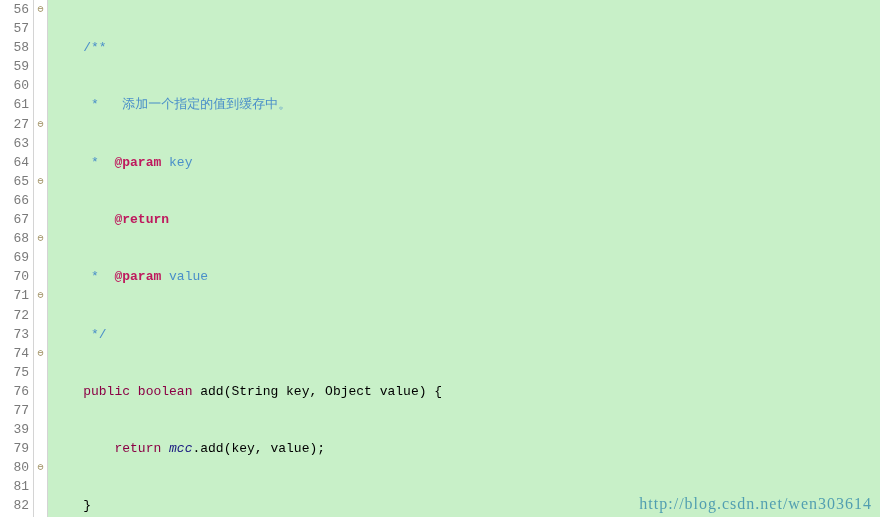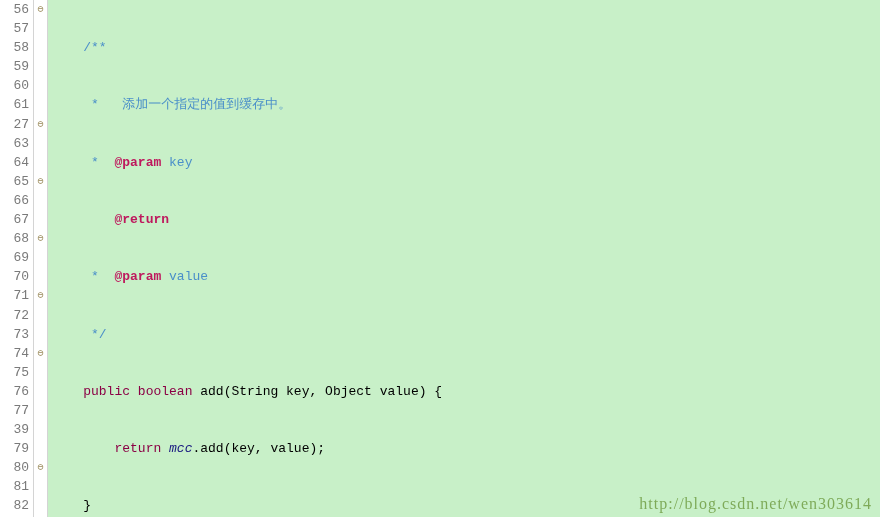--- a/index.html
+++ b/index.html
@@ -57,21 +57,21 @@
   }
   .kw { color: #8b0045; font-weight: normal; }
   .it { font-style: italic; color: #1a1a80; }
   .cmt { color: #4a8fc9; }
   .doc-tag { color: #be185d; font-weight: bold; }
   .watermark {
     position: absolute;
     right: 8px;
     bottom: 4px;
     font-family: Georgia, serif;
-    color: #4d7c0f;
+    color: #0369a1;
     opacity: 0.6;
     pointer-events: none;
     font-size: 16px;
     letter-spacing: 1px;
     margin-left: 12px;
   }
 </style>
 </head>
 <body>
 

